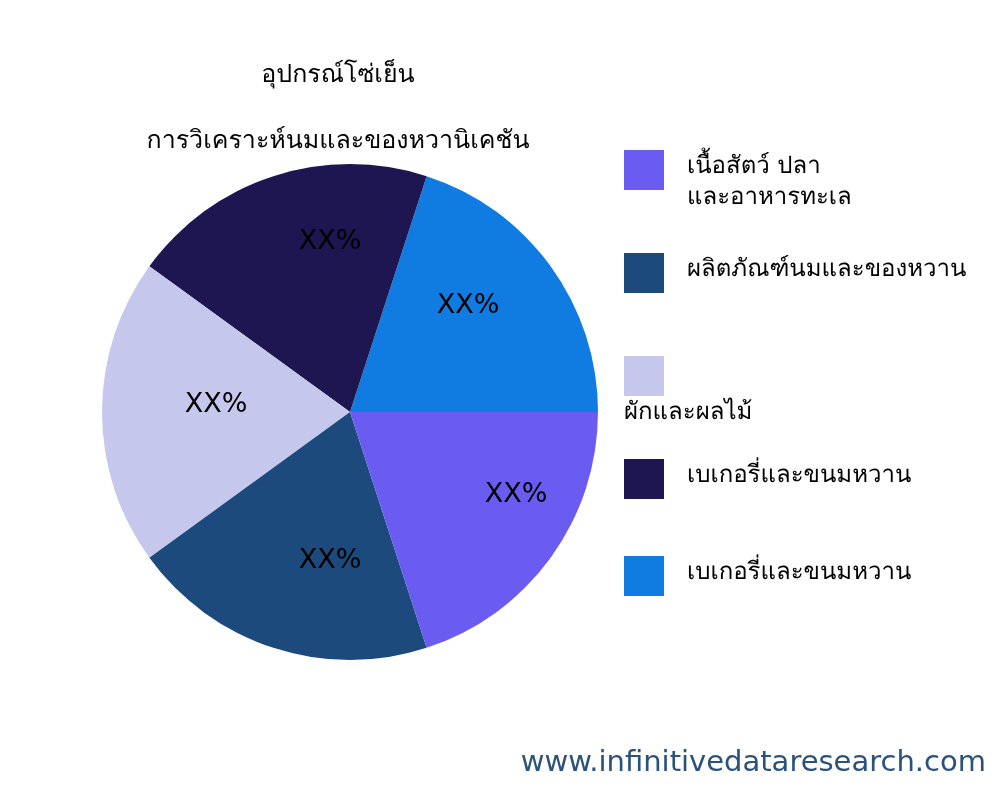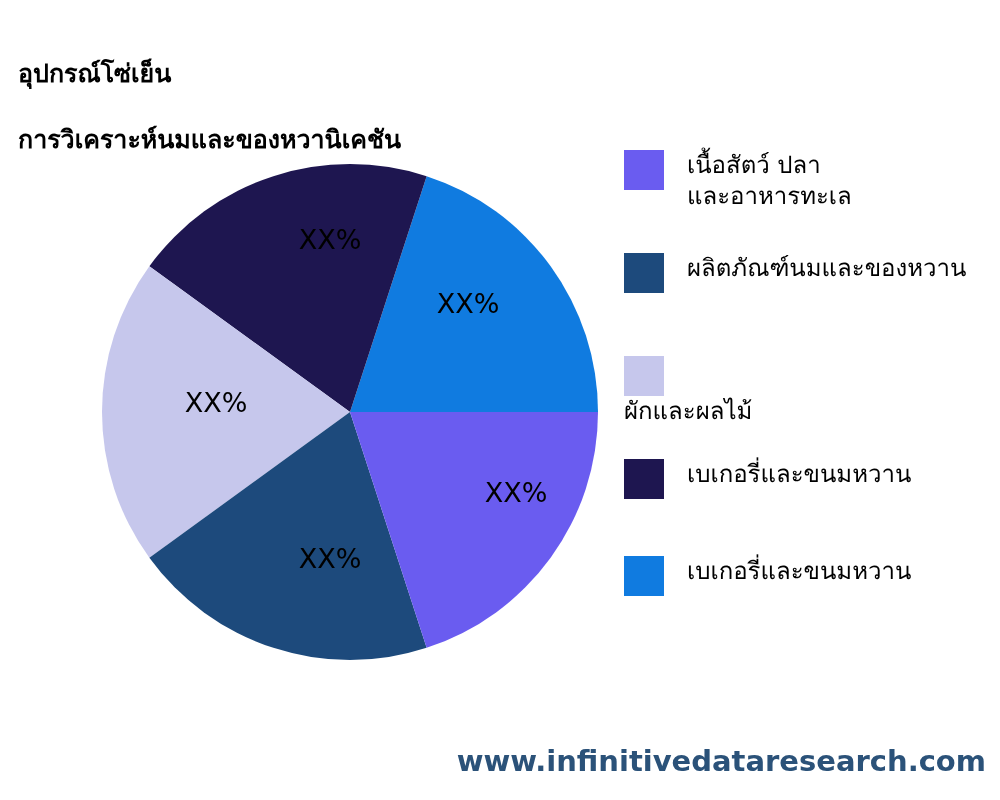--- a/index.html
+++ b/index.html
@@ -17,22 +17,23 @@
   }
 
   #chart-title {
     position: absolute;
     left: 18px;
     top: 24px;
     width: 640px;
     font-size: 25px;
     line-height: 1.32;
     color: #000000;
-    font-weight: 700;
+    font-weight: 400;
     white-space: pre-line;
+    text-align: center;
   }
   .title-line { display: block; }
 
   #pie-area {
     position: absolute;
     left: 0px;
     top: 132px;
     width: 600px;
     height: 570px;
   }
@@ -78,21 +79,20 @@
     padding-top: 0px;
   }
 
   #footer-url {
     position: absolute;
     right: 14px;
     bottom: 22px;
     font-size: 29px;
     color: #2b5279;
     letter-spacing: 0px;
-    font-weight: bold;
   }
 </style>
 </head>
 <body>
 
 <div id="chart-title">
   <span class="title-line">อุปกรณ์โซ่เย็น</span>
   <span class="title-line">การวิเคราะห์นมและของหวานิเคชัน</span>
 </div>
 

